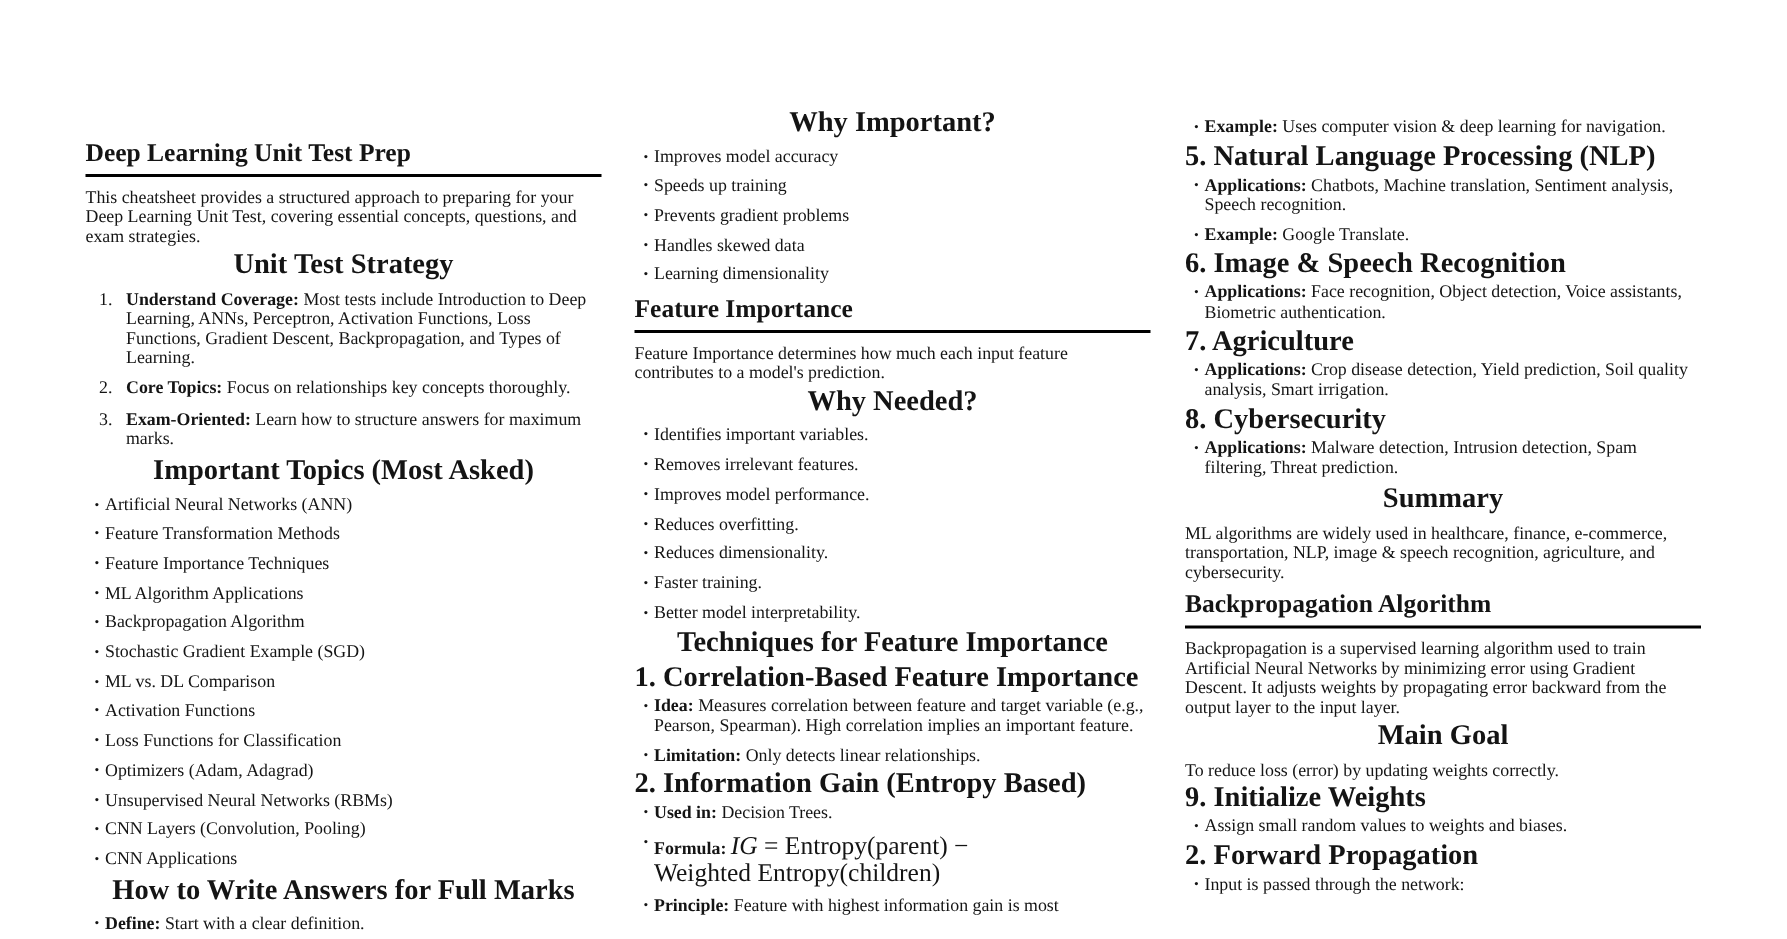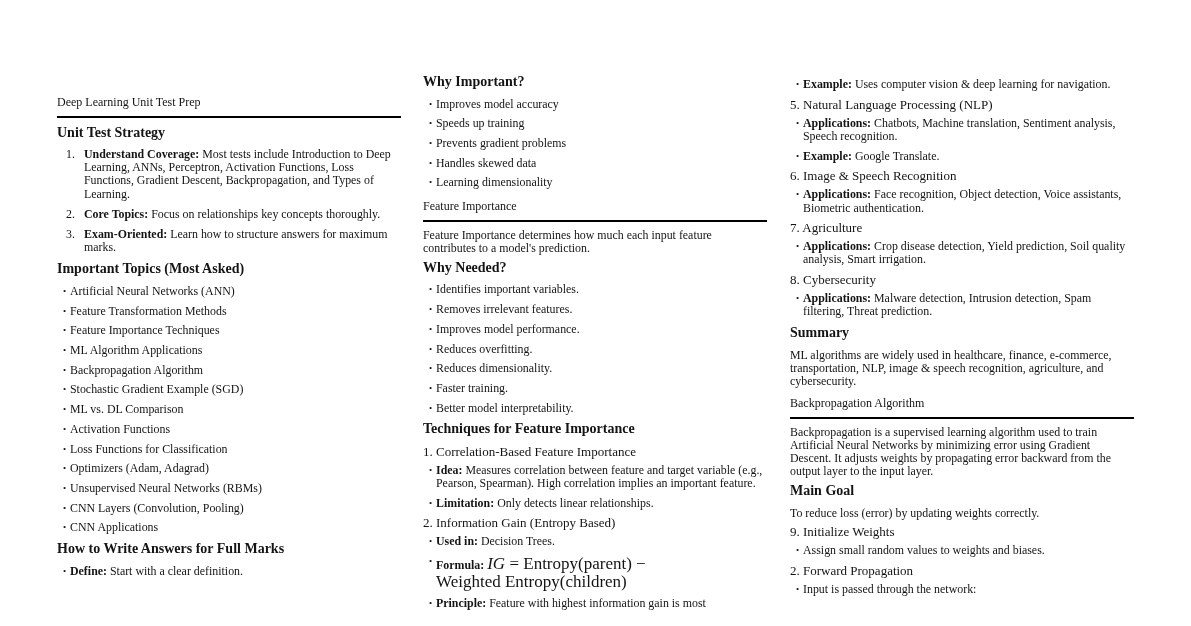--- a/index.html
+++ b/index.html
@@ -11,36 +11,37 @@
     overflow: hidden;
     color: #141414;
     font-family: "Liberation Serif", serif;
   }
   .col { position: absolute; width: 344px; top: 0; }
   .col-1 { left: 57px;  top: 88px; }
   .col-2 { left: 423px; top: 74px; }
   .col-3 { left: 790px; top: 78px; }
 
   .h1 {
-    font-size: 12px;
-    font-weight: normal;
+    font-size: 17px;
+    font-weight: bold;
     line-height: 20px;
     padding-bottom: 4px;
     border-bottom: 2px solid #000000;
     margin: 4px 0 6.5px 0;
   }
   .h2 {
-    font-size: 14px;
+    font-size: 19px;
     font-weight: bold;
     line-height: 15px;
     margin: 0 0 8.5px 0;
+    text-align: center;
   }
   .h3 {
-    font-size: 13px;
-    font-weight: normal;
+    font-size: 19px;
+    font-weight: bold;
     line-height: 14.5px;
     margin: 0 0 4.5px 0;
   }
   .p {
     font-size: 11.9px;
     line-height: 13.2px;
     margin: 0 0 5px 0;
   }
   .list { margin: 0; }
   .li {
@@ -70,20 +71,21 @@
     line-height: 17.5px;
   }
   .math-var { font-style: italic; }
 </style>
 </head>
 <body>
 
 <div class="page">
   <div class="col col-1">
       <div class="h1">Deep Learning Unit Test Prep</div>
+      <div class="p">This cheatsheet provides a structured approach to preparing for your Deep Learning Unit Test, covering essential concepts, questions, and exam strategies.</div>
       <div class="h2">Unit Test Strategy</div>
       <div class="list numbered">
         <div class="li">
           <span class="num">1.</span>
           <span class="content"><span class="label">Understand Coverage:</span> <span>Most tests include Introduction to Deep Learning, ANNs, Perceptron, Activation Functions, Loss Functions, Gradient Descent, Backpropagation, and Types of Learning.</span></span>
         </div>
         <div class="li">
           <span class="num">2.</span>
           <span class="content"><span class="label">Core Topics:</span> <span>Focus on relationships key concepts thoroughly.</span></span>
         </div>

